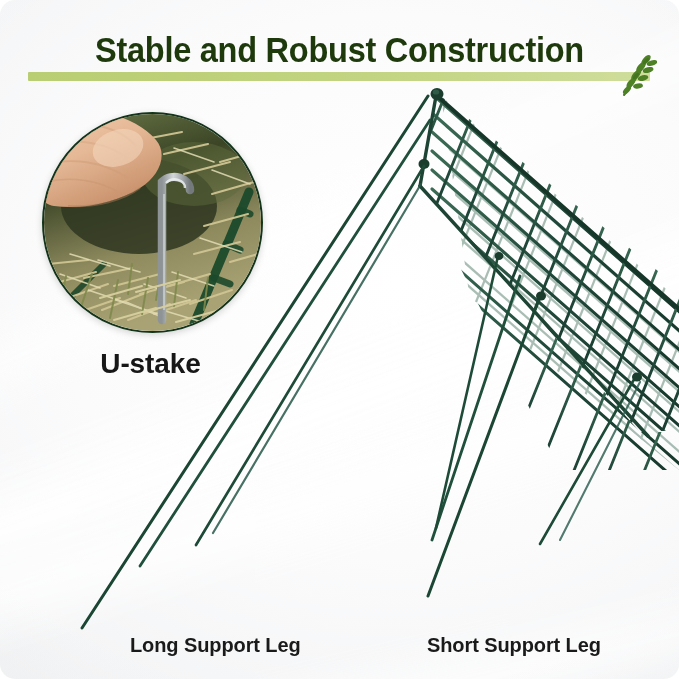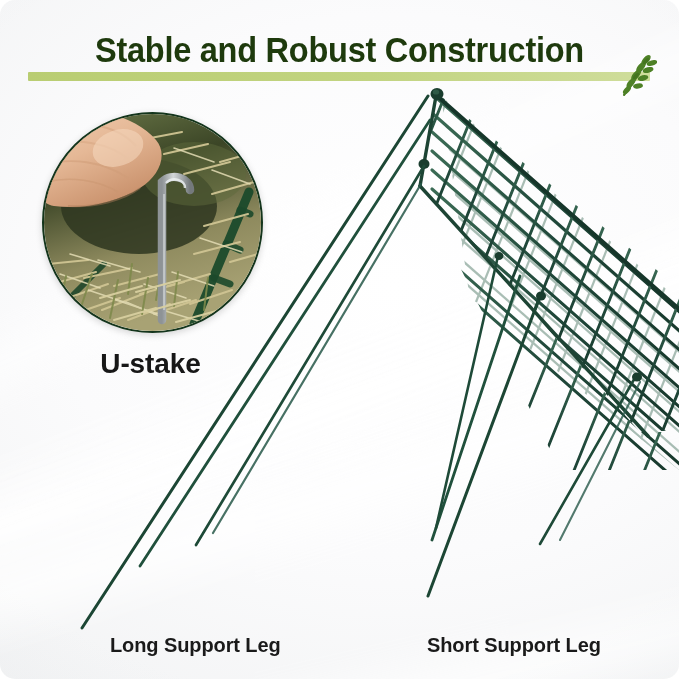--- a/index.html
+++ b/index.html
@@ -65,21 +65,21 @@
 
   
   #product{position:absolute;left:0;top:0;width:679px;height:679px;}
 
   
   .leg-label{
     position:absolute;top:634px;
     font-size:20px;font-weight:bold;color:#1a1a1a;letter-spacing:-0.1px;
     white-space:nowrap;
   }
-  #long-leg-label{left:110px;text-align:right;}
+  #long-leg-label{left:130px;text-align:right;}
   #short-leg-label{left:427px;}
 </style>
 </head>
 <body>
 
 <div id="page">
 
   <div class="swoosh sw3"></div>
   <div class="swoosh sw1"></div>
   <div class="swoosh sw2"></div>

